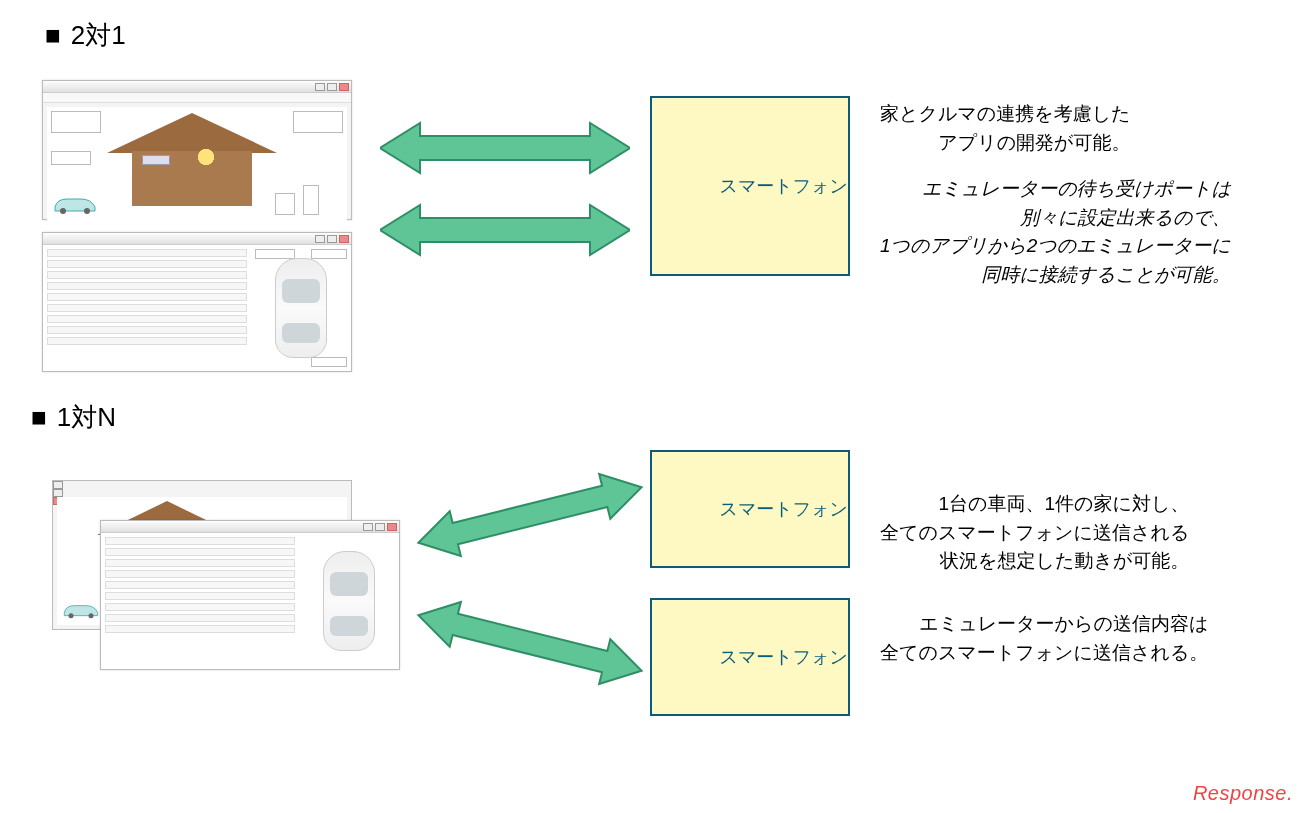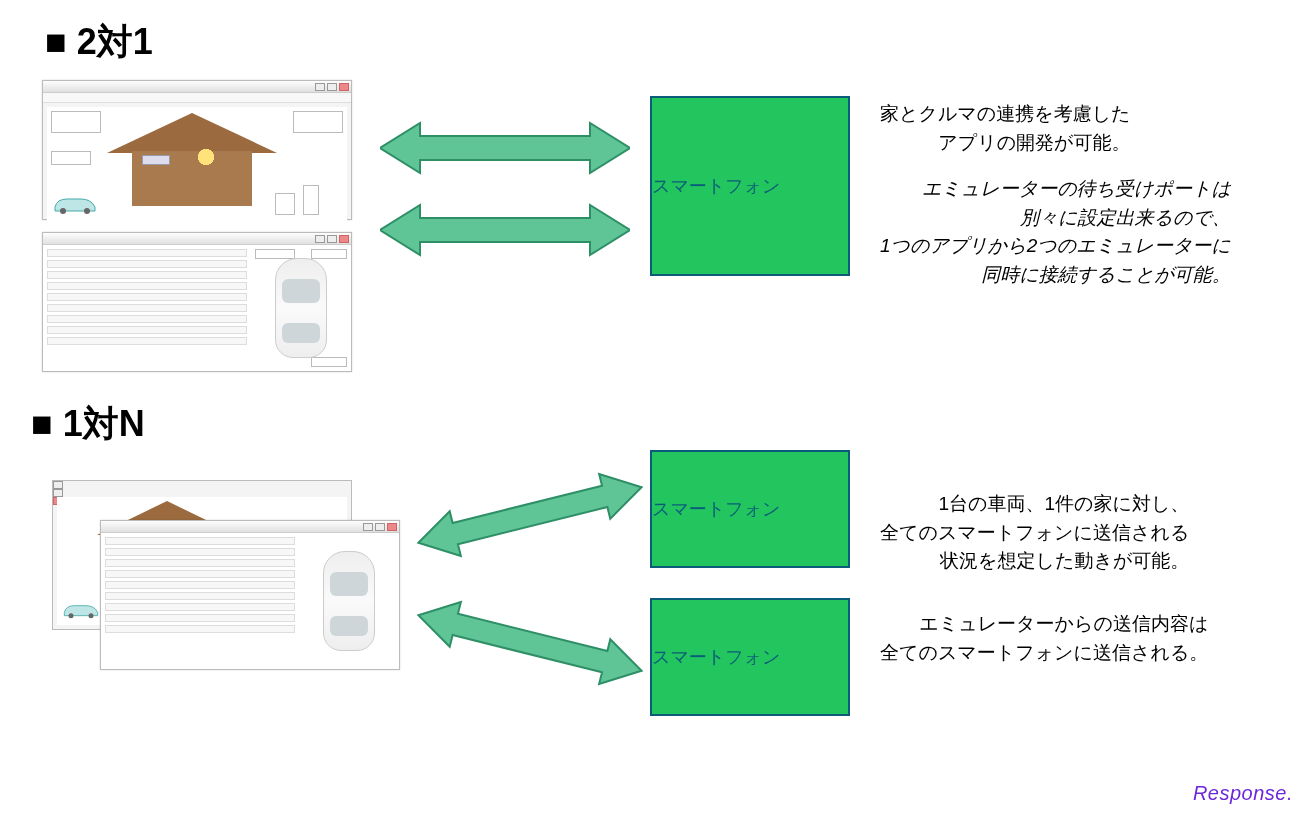--- a/index.html
+++ b/index.html
@@ -6,22 +6,22 @@
   body {
     margin: 0;
     width: 1303px;
     height: 813px;
     background: #ffffff;
     font-family: "Meiryo", "MS PGothic", sans-serif;
     position: relative;
     overflow: hidden;
   }
   .section-title {
-    font-size: 36px;
-    font-weight: 700;
+    font-size: 26px;
+    font-weight: 400;
     color: #000;
     position: absolute;
   }
   .bullet { margin-right: 10px; }
   .emulator {
     position: absolute;
     background: #f4f4f4;
     border: 1px solid #bbb;
     box-shadow: 0 0 2px rgba(0,0,0,0.15);
   }
@@ -101,23 +101,23 @@
   .topcar::before {
     content:""; position:absolute; left:6px; right:6px; top:20px; height:24px;
     background:#cfd6da; border-radius:6px;
   }
   .topcar::after {
     content:""; position:absolute; left:6px; right:6px; bottom:14px; height:20px;
     background:#cfd6da; border-radius:6px;
   }
   .smartphone-box {
     position: absolute;
-    background: #22c55e;
+    background: #fef9c3;
     border: 2px solid #0a5c7a;
-    display: flex; align-items: center; justify-content: flex-start;
+    display: flex; align-items: center; justify-content: flex-end;
     color: #0a5c7a;
     font-size: 18px;
   }
   .desc {
     position: absolute;
     font-size: 19px;
     line-height: 1.5;
     color: #000;
     text-align: right;
   }
@@ -127,21 +127,21 @@
   .arrow svg { display: block; }
   .stack-back {
     position:absolute;
     background:#f4f4f4; border:1px solid #bbb;
   }
   .watermark {
     position: absolute;
     right: 10px; bottom: 8px;
     font-size: 20px;
     font-style: italic;
-    color: #6d28d9;
+    color: #ef4444;
     letter-spacing: 0.5px;
   }
 </style>
 </head>
 <body>
 
 <div class="section-title" style="left:45px; top:18px;">
   <span class="bullet">■</span><span>2対1</span>
 </div>
 

